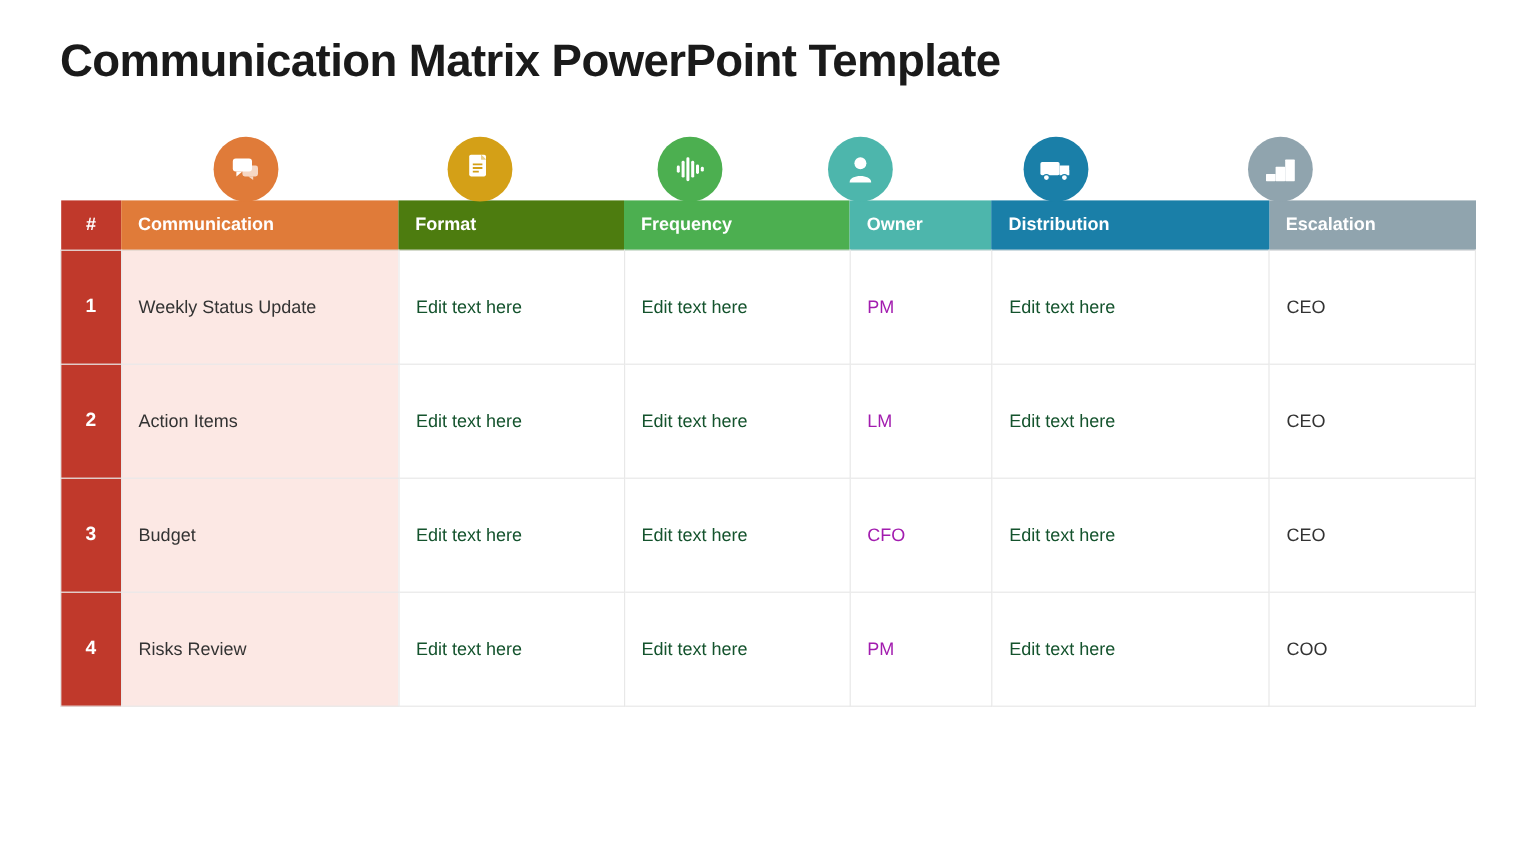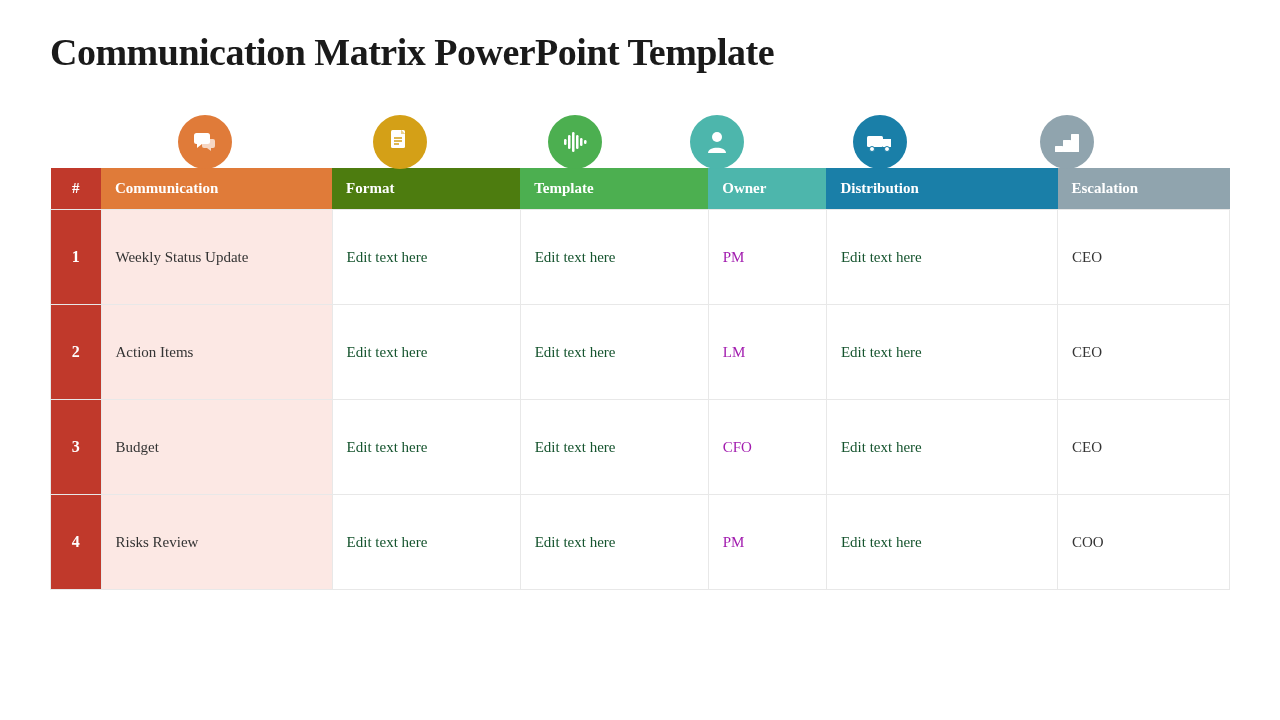--- a/index.html
+++ b/index.html
@@ -8,21 +8,20 @@
       height: 720px;
       background: #ffffff;
       font-family: 'Segoe UI', Arial, sans-serif;
       overflow: hidden;
     }
     .page {
       width: 1280px;
       height: 720px;
       padding: 30px 50px 20px 50px;
       position: relative;
-      font-family: Liberation Serif, serif;
     }
     .title {
       font-size: 38px;
       font-weight: 700;
       color: #1a1a1a;
       margin-bottom: 30px;
       letter-spacing: -0.5px;
     }
     .table-wrapper {
       position: relative;
@@ -209,21 +208,21 @@
         </div>
       </div>
     </div>
 
     <table>
       <thead>
         <tr>
           <th class="num-col">#</th>
           <th class="comm-col">Communication</th>
           <th class="format-col">Format</th>
-          <th class="freq-col">Template</th>
+          <th class="freq-col">Frequency</th>
           <th class="owner-col">Owner</th>
           <th class="dist-col">Distribution</th>
           <th class="esc-col">Escalation</th>
         </tr>
       </thead>
       <tbody id="table-body">
       <tr>
     <td class="num-td">1</td>
     <td class="comm-td">Weekly Status Update</td>
     <td class="data-td">Edit text here</td>

